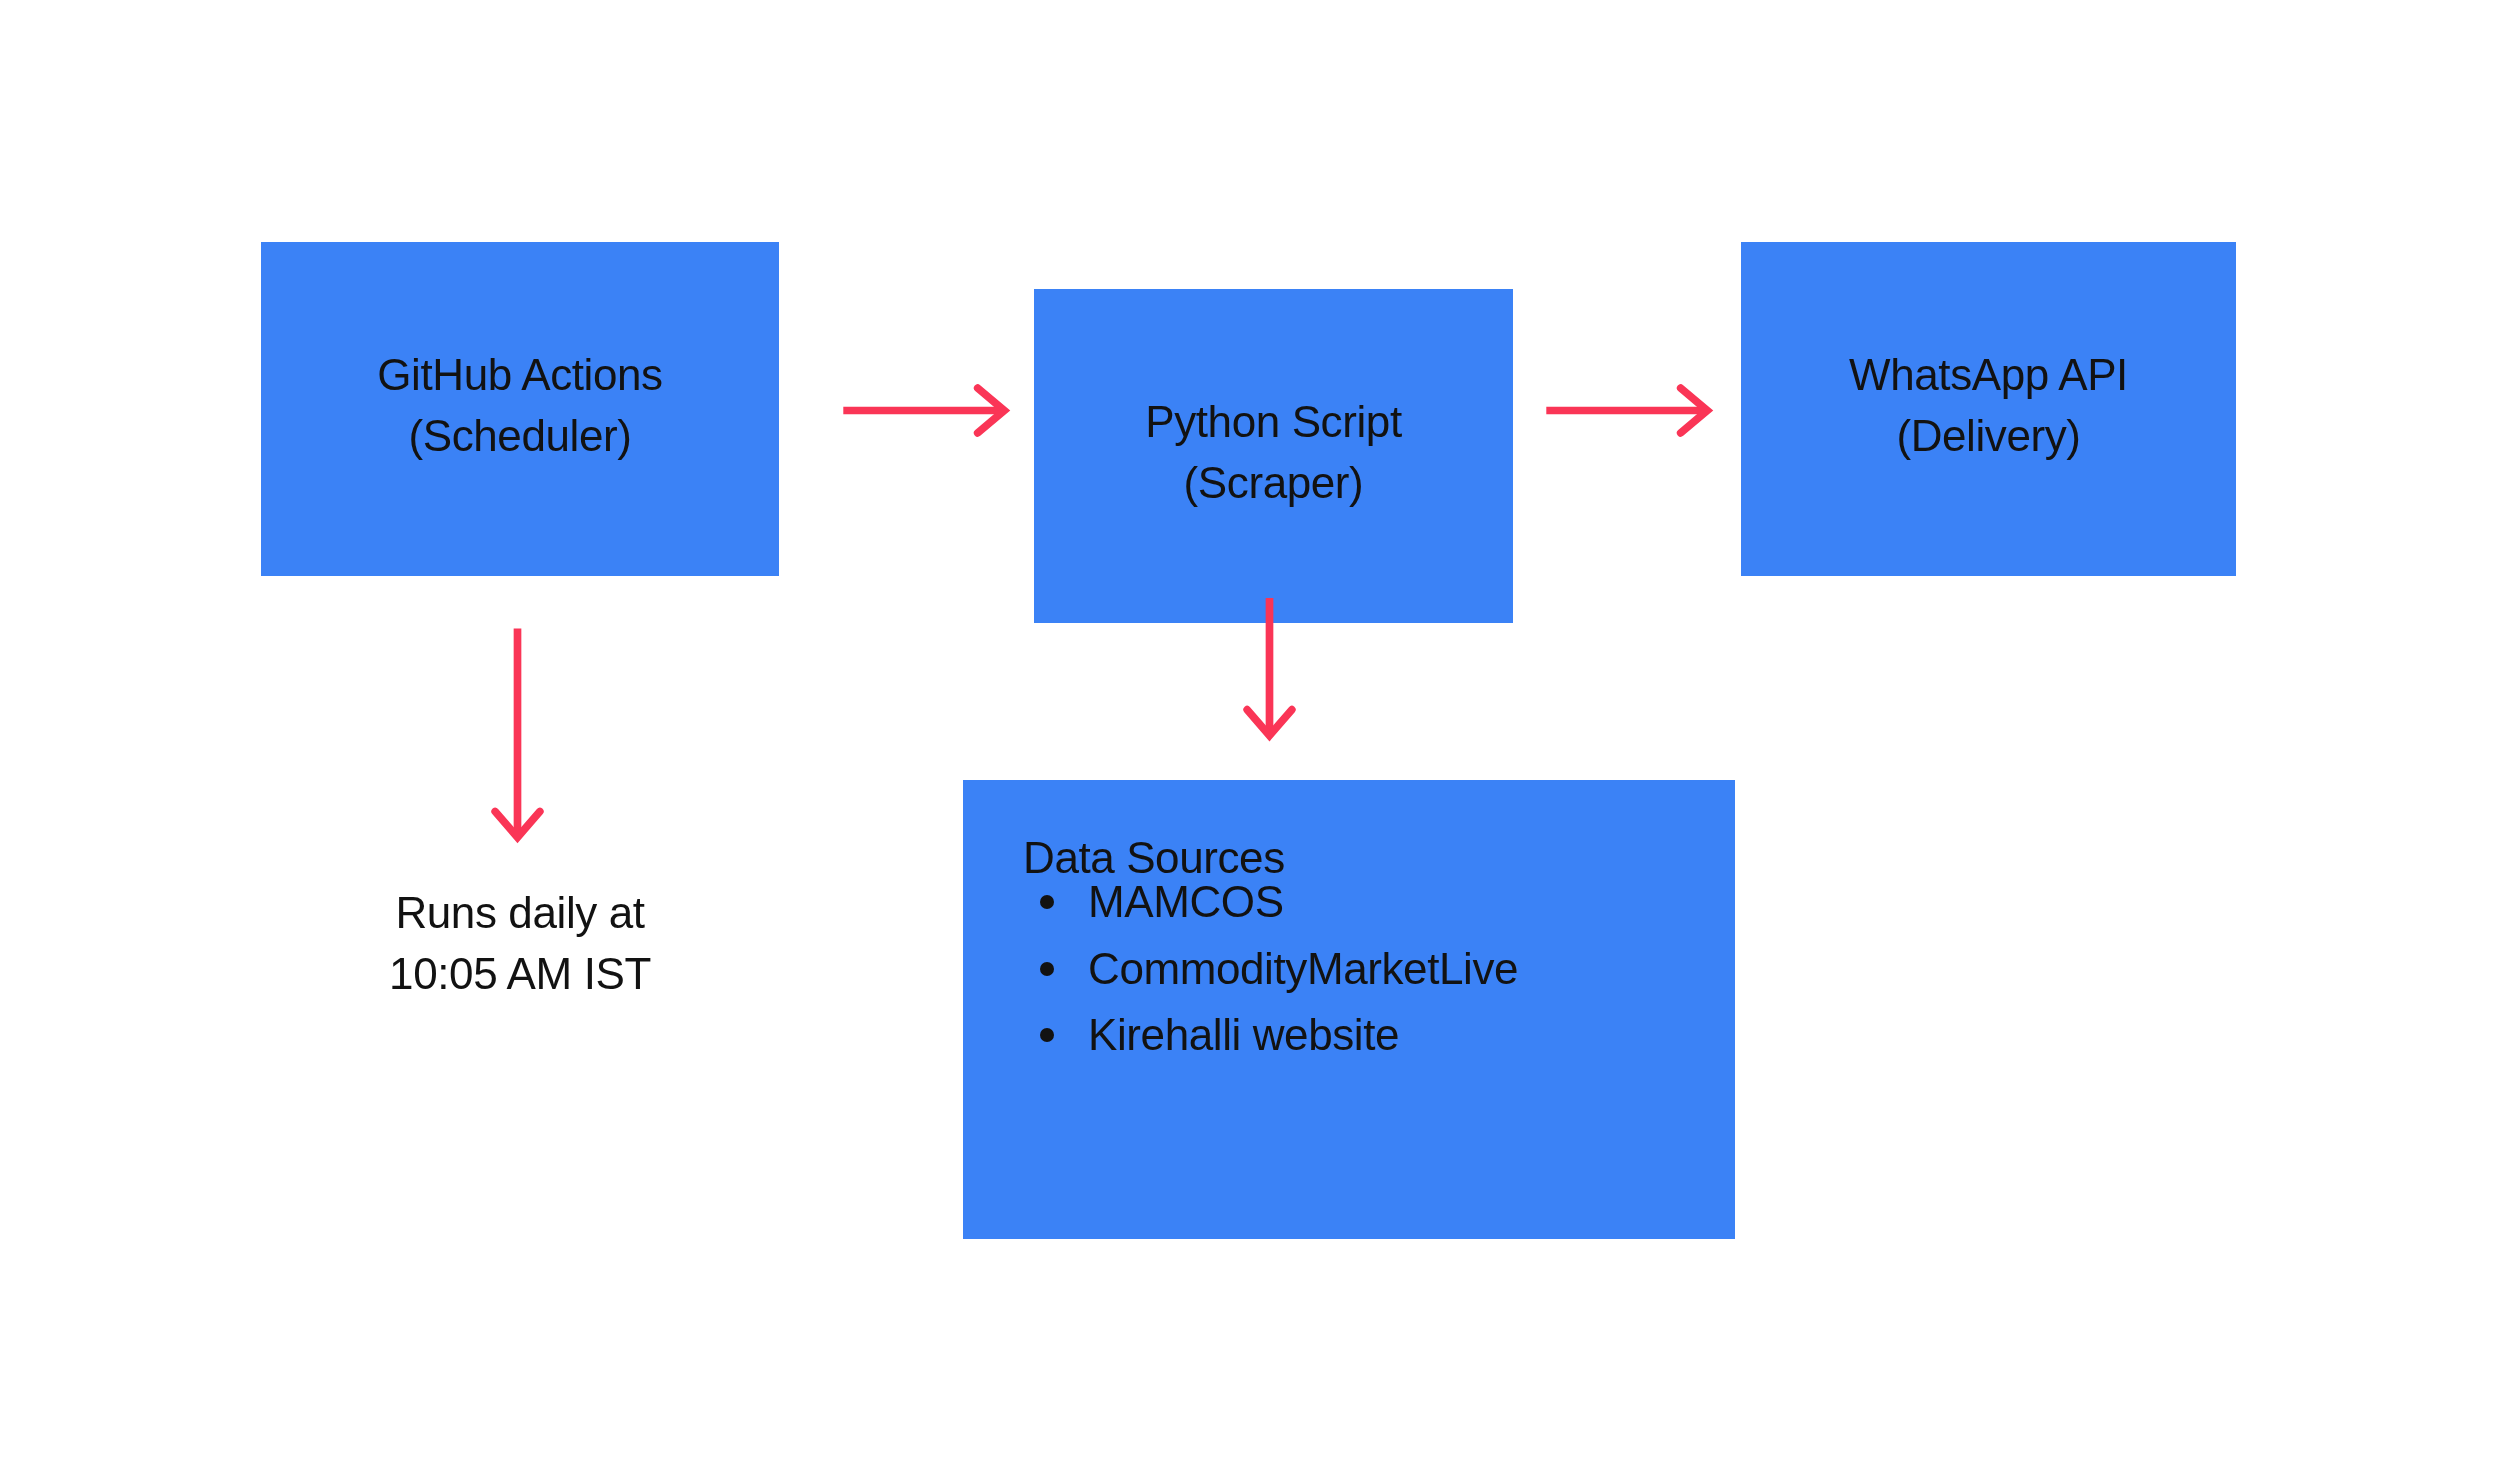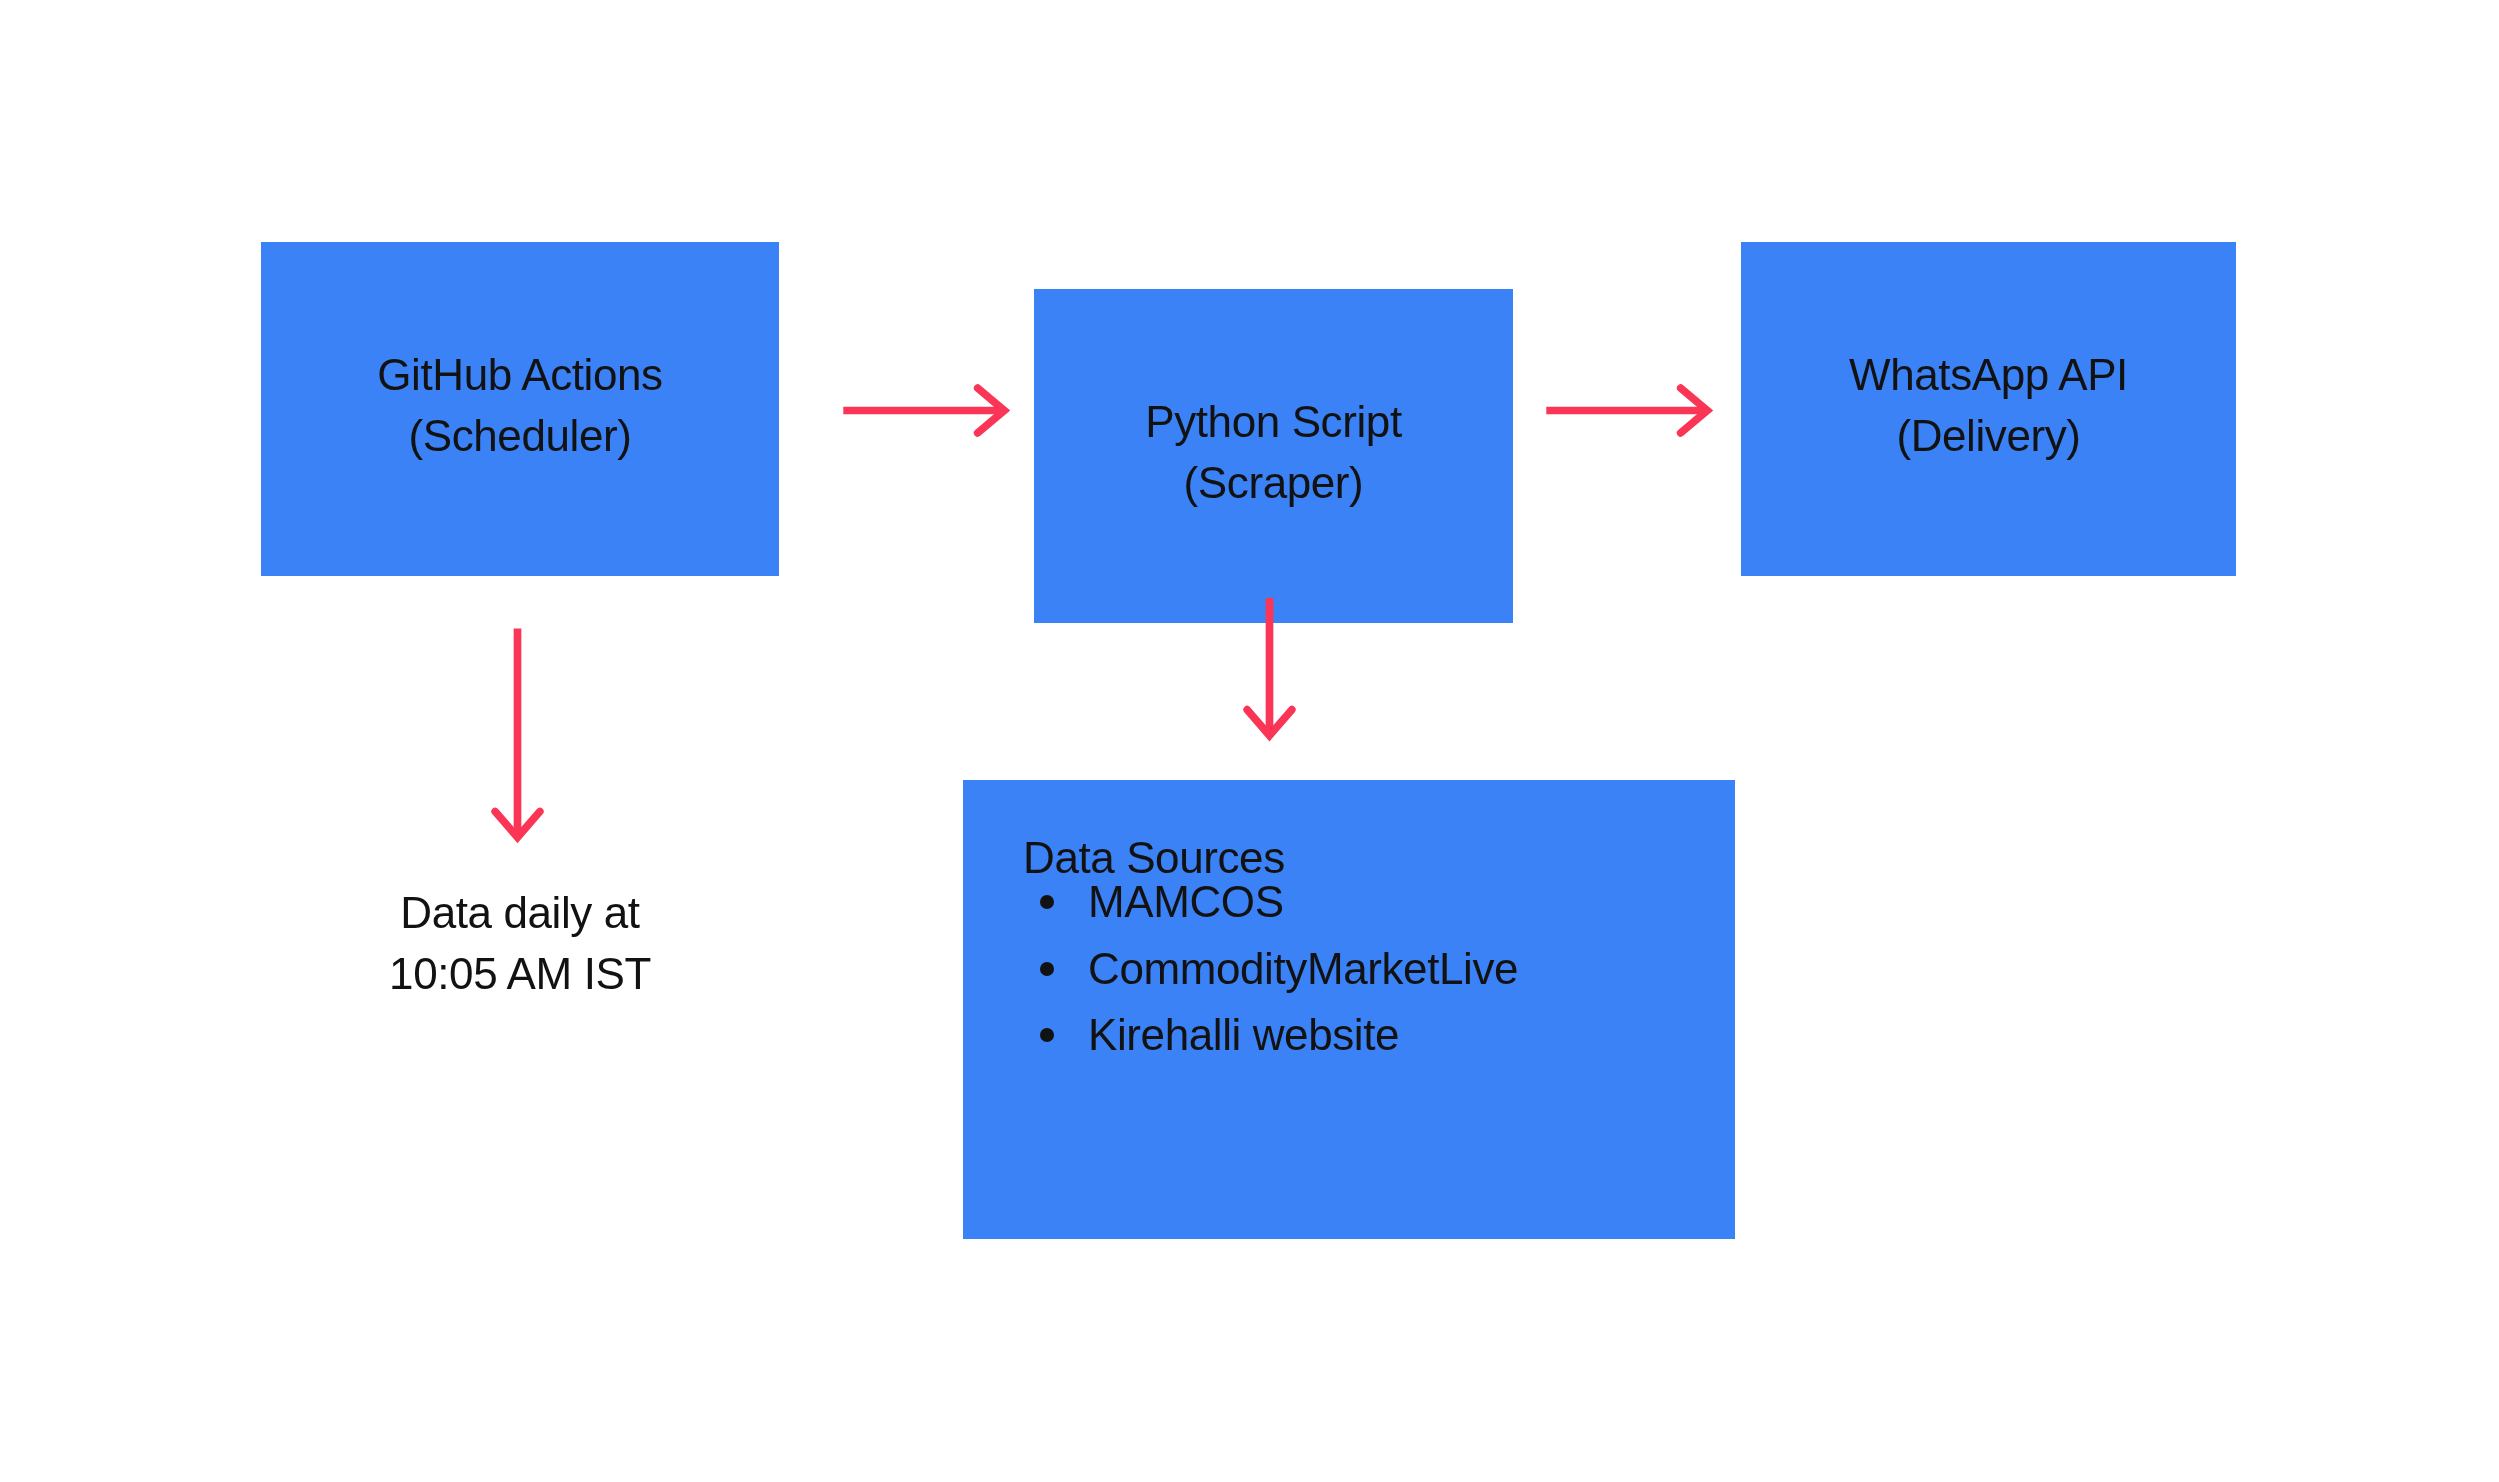--- a/index.html
+++ b/index.html
@@ -158,21 +158,21 @@
         </li>
         <li>
           <span class="bullet"></span>
           <span>Kirehalli website</span>
         </li>
       </ul>
     </div>
   </div>
 
   <div class="caption" id="caption-schedule">
-    <div>Data daily at</div>
+    <div>Runs daily at</div>
     <div>10:05 AM IST</div>
   </div>
 
   <div class="arrow" id="arrow-gh-py">
     <svg width="176" height="63" viewBox="0 0 250 90" fill="none" xmlns="http://www.w3.org/2000/svg">
       <path d="M4 45 H232" stroke="#FA3556" stroke-width="11" stroke-linecap="butt"></path>
       <path d="M196 13 L234 45 L196 77" stroke="#FA3556" stroke-width="11" stroke-linecap="round" stroke-linejoin="miter" fill="none"></path>
     </svg>
   </div>
 

